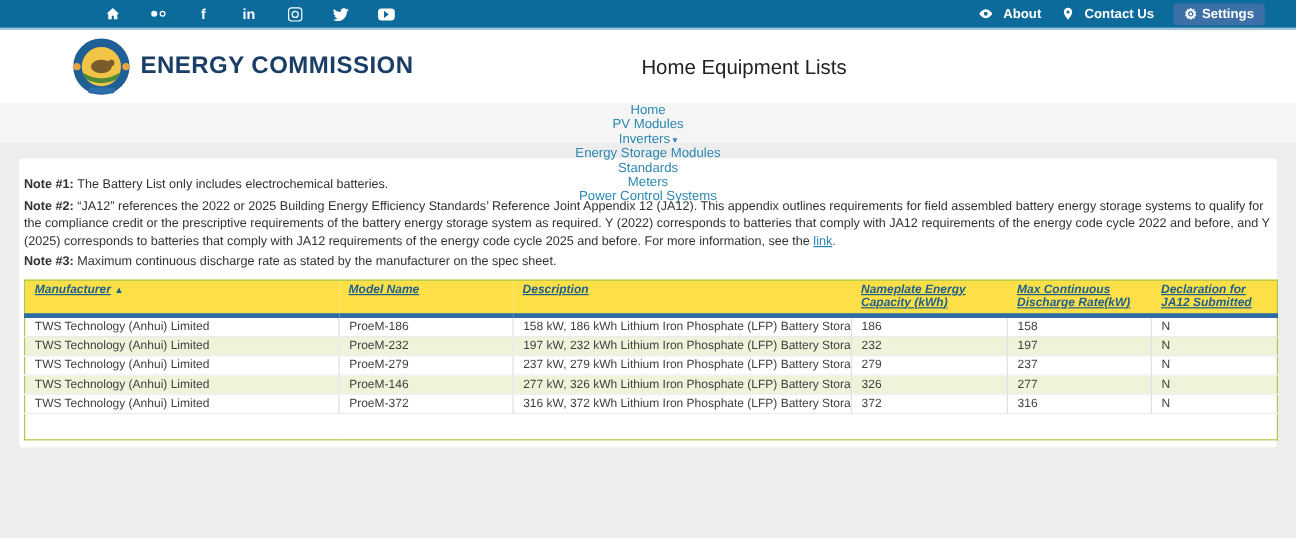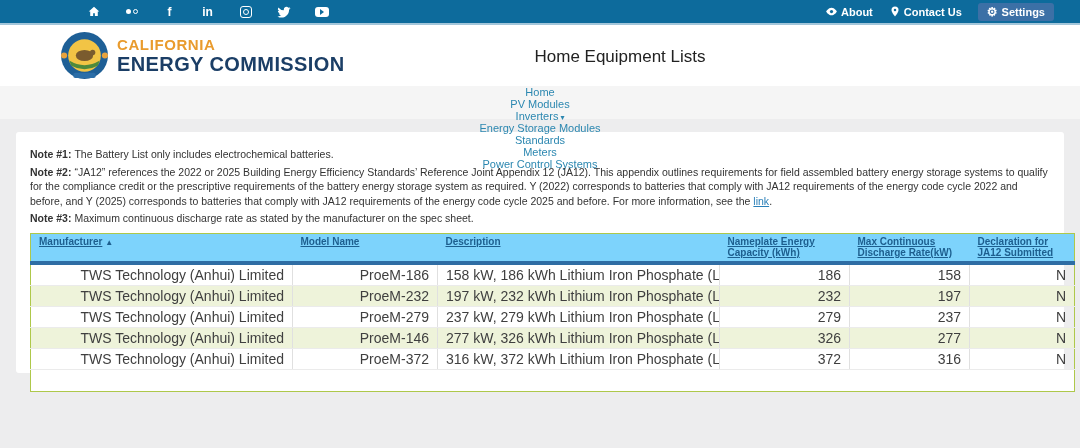--- a/index.html
+++ b/index.html
@@ -16,21 +16,21 @@
   .glyph { color: #fff; font-weight: bold; font-size: 12px; line-height: 1; }
   .flickr { display: flex; gap: 2px; align-items: center; }
   .flickr i { display: block; width: 5px; height: 5px; border-radius: 50%; }
   .flickr .d1 { background: #fff; }
   .flickr .d2 { border: 1.5px solid #fff; }
   .insta { display: block; width: 12px; height: 12px; border: 1.5px solid #fff; border-radius: 3px; position: relative; }
   .insta::after { content: ""; position: absolute; inset: 2px; border: 1.5px solid #fff; border-radius: 50%; }
   .yt { display: block; width: 14px; height: 10px; background: #fff; border-radius: 3px; position: relative; }
   .yt::after { content: ""; position: absolute; left: 5px; top: 2px; border-left: 4px solid #0d6b9c; border-top: 3px solid transparent; border-bottom: 3px solid transparent; }
   .topbar-right { margin-left: auto; margin-right: 26px; display: flex; align-items: center; gap: 16px; }
-  .tb-link { display: flex; align-items: center; gap: 3px; color: #fff; font-size: 11px; font-weight: bold; text-decoration: none; }
+  .tb-link { display: flex; align-items: center; gap: 8px; color: #fff; font-size: 11px; font-weight: bold; text-decoration: none; }
   .settings-btn {
     display: flex; align-items: center; gap: 4px; background: #3c70a6; color: #fff;
     border: none; border-radius: 3px; padding: 3px 9px; font-size: 11px; font-weight: bold;
     font-family: "Liberation Sans", sans-serif; cursor: pointer;
   }
   .gear { font-size: 12px; line-height: 1; }
 
   
   .header { height: 61px; background: #fff; position: relative; }
   .logo { position: absolute; left: 60px; top: 6px; display: flex; align-items: center; gap: 8px; }
@@ -46,40 +46,40 @@
   .navbar {
     height: 33px; background: #f5f5f5; display: flex; align-items: center;
     justify-content: space-between; padding: 0 72px; flex-direction: column;
   }
   .nav-link { color: #2b87b0; font-size: 11px; text-decoration: none; white-space: nowrap; }
   .caret { font-size: 8px; margin-left: 2px; }
 
   
   .content-card {
     margin: 13px 16px 0; background: #fff; border-radius: 3px;
-    padding: 15px 14px 0; height: 241px;
+    padding: 15px 4px 0; height: 241px;
   }
   .notes { color: #333; font-size: 10.5px; line-height: 14.5px; max-width: 1042px; }
   .notes p { margin-bottom: 3px; }
   .notes b { margin-right: 3px; }
   .inline-link { color: #2a7fb8; text-decoration: underline; cursor: pointer; }
 
   
   table { border-collapse: collapse; width: 100%; margin-top: 7px; border: 1px solid #aec84a; table-layout: fixed; }
   thead th {
     text-align: left; vertical-align: top; padding: 2px 8px 3px;
     font-size: 10px; line-height: 1.1; color: #1d5f8f;
-    border-bottom: 4px solid #2e6da4; background: #7dd3fc;
+    border-bottom: 4px solid #2e6da4; background: #fde047; font-style: italic;
   }
   .th-link { text-decoration: underline; cursor: pointer; }
   .sort { font-size: 8px; }
   tbody td {
-    padding: 2px 8px; font-size: 14px; color: #3f3f3f; height: 16px;
+    padding: 2px 8px; font-size: 10px; color: #3f3f3f; height: 16px;
     border-right: 1px solid #e0e0e0; border-bottom: 1px solid #ebebeb;
-    overflow: hidden; white-space: nowrap; text-align: right;
+    overflow: hidden; white-space: nowrap;
   }
   tbody td:last-child { border-right: none; }
   tbody tr.alt td { background: #eef3da; }
   tfoot td { height: 22px; background: #fff; }
 </style>
 </head>
 <body>
 
 <div class="topbar">
   <div class="social">
@@ -140,21 +140,20 @@
       <circle cx="24" cy="24" r="23" fill="#1e5f96"></circle>
       <circle cx="4" cy="24" r="3" fill="#e8a33d"></circle>
       <circle cx="44" cy="24" r="3" fill="#e8a33d"></circle>
       <circle cx="24" cy="24" r="16" fill="#f2c445"></circle>
       <path d="M9 29 q15 9 30 0 l-2 5 q-13 7 -26 0 z" fill="#4e8a3c"></path>
       <ellipse cx="24" cy="24" rx="8.5" ry="5.5" fill="#7a5b2e"></ellipse>
       <circle cx="32" cy="21" r="2.6" fill="#7a5b2e"></circle>
       <rect x="13" y="41" width="22" height="5" rx="2" fill="#2b6ea8"></rect>
     </svg>
     <div class="brand">
-      <div class="brand1">CALIFORNIA</div>
       <div class="brand2">ENERGY COMMISSION</div>
     </div>
   </div>
   <h1 class="page-title">Home Equipment Lists</h1>
 </div>
 
 <nav class="navbar">
   <a href="#" class="nav-link"><span>Home</span></a>
   <a href="#" class="nav-link"><span>PV Modules</span></a>
   <a href="#" class="nav-link"><span>Inverters</span><span class="caret">▾</span></a>

